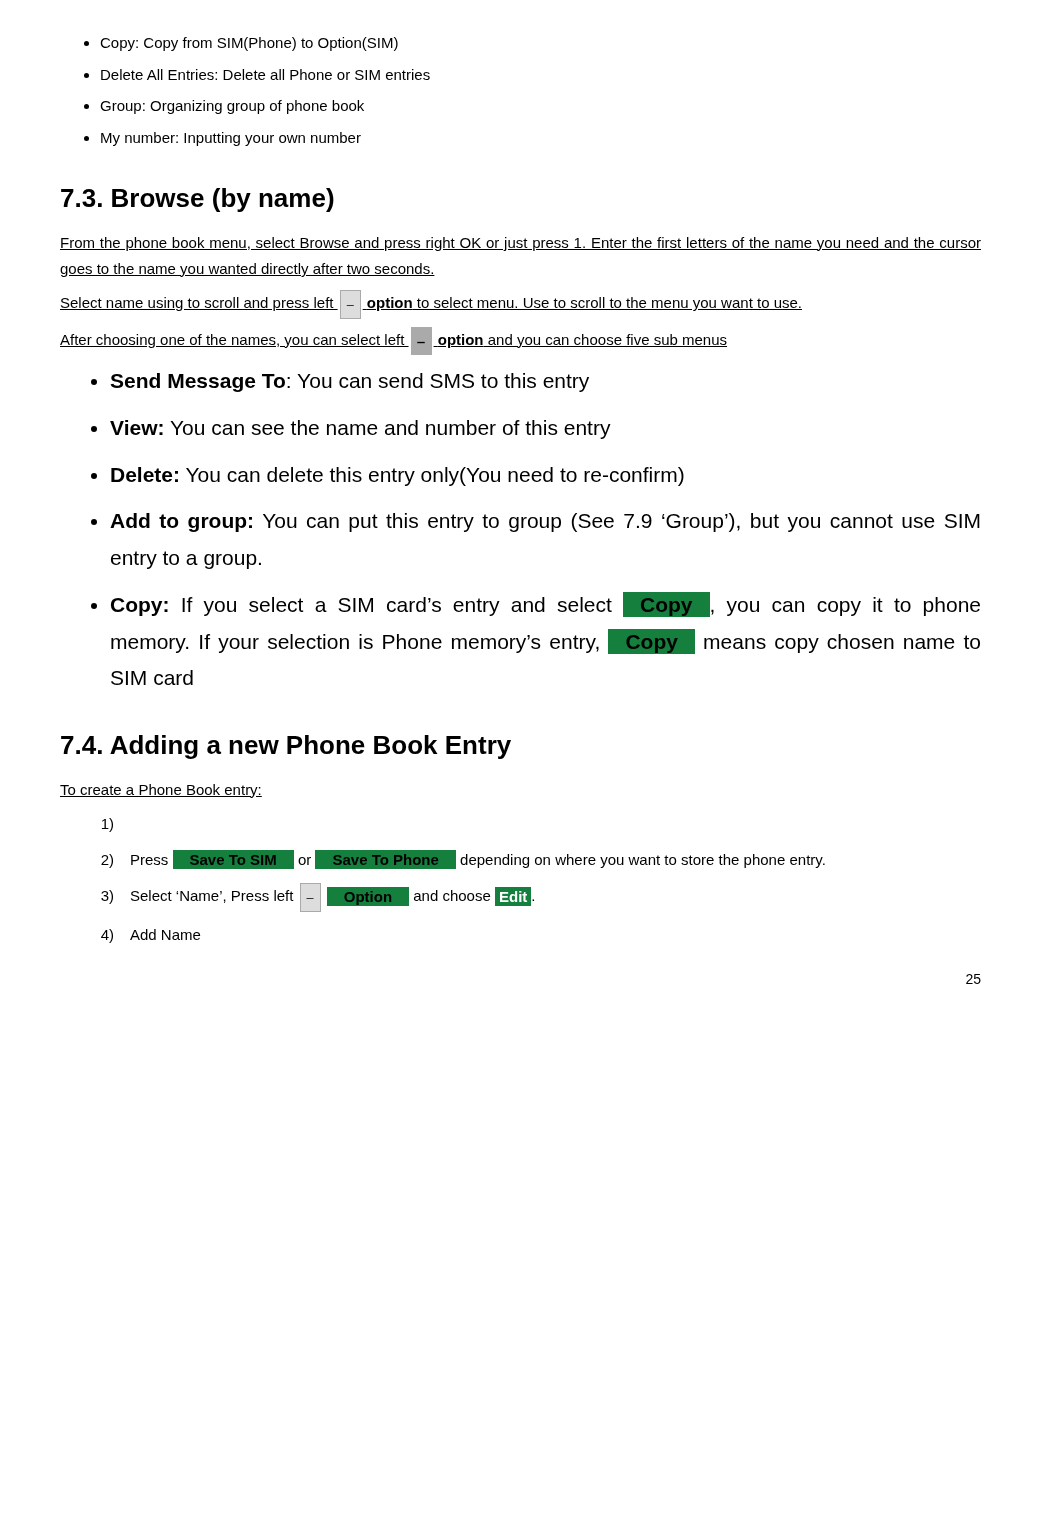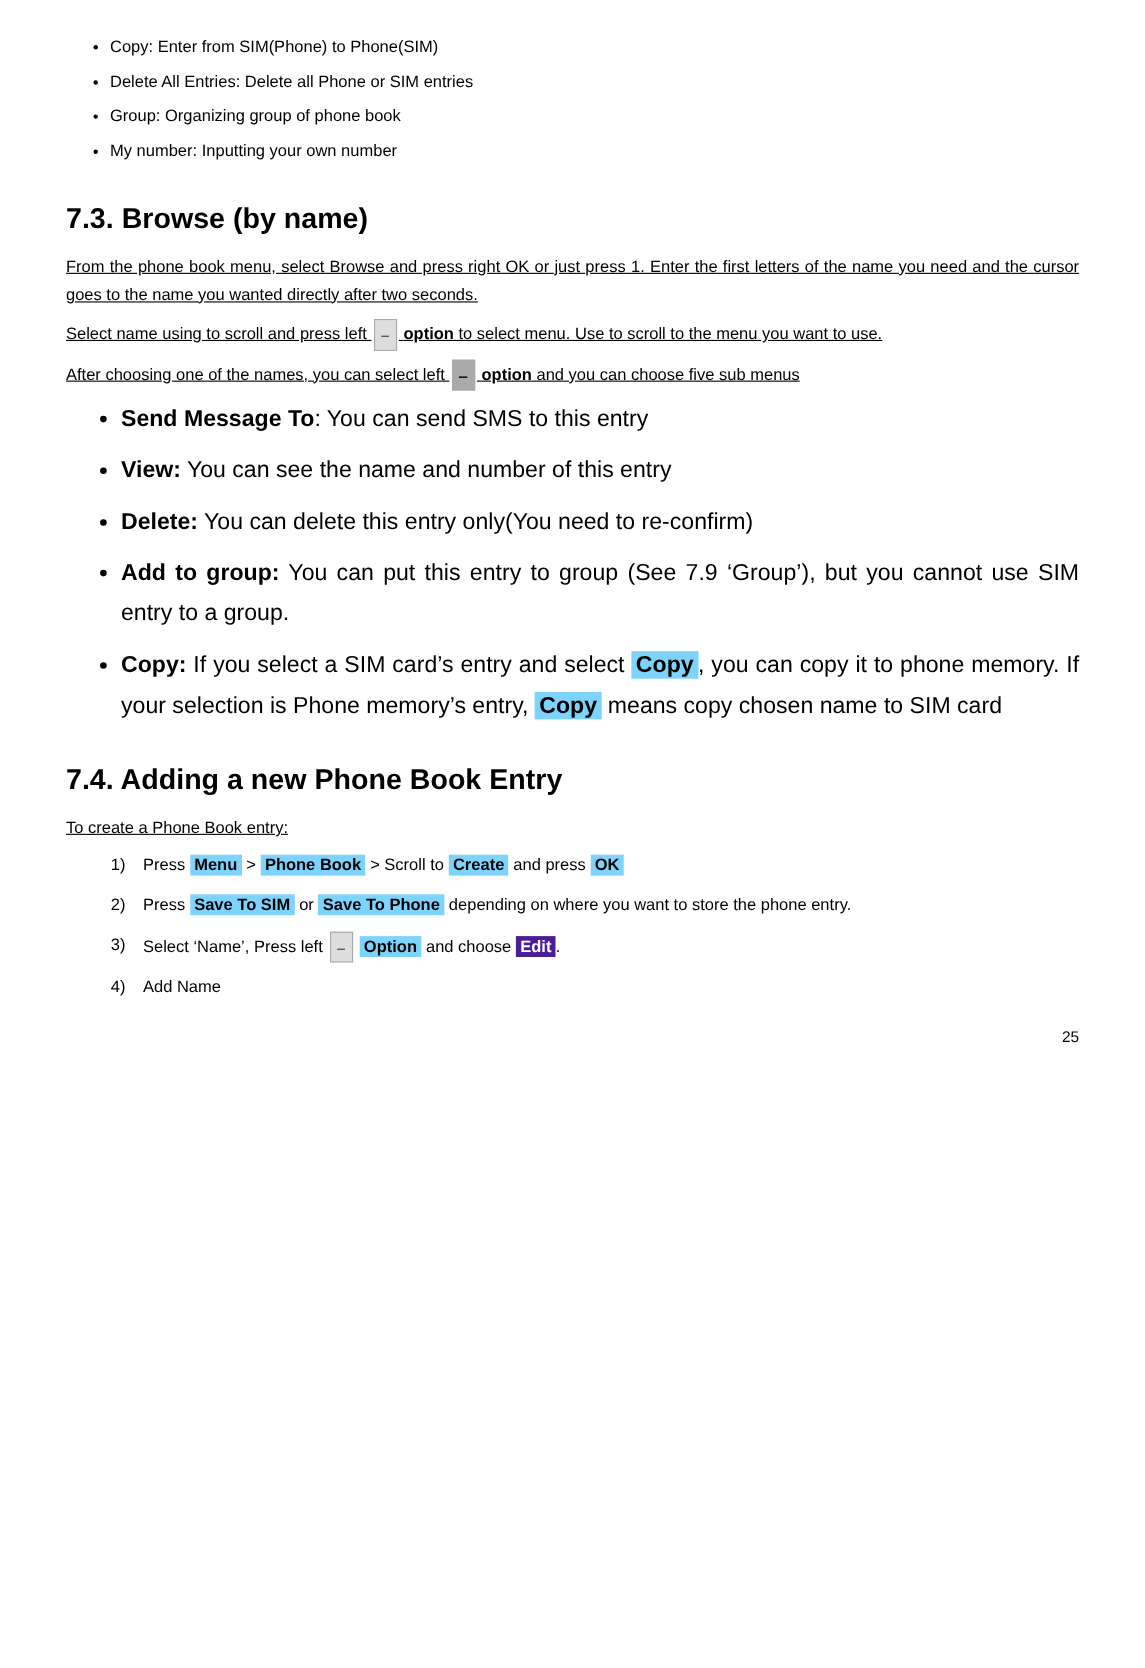--- a/index.html
+++ b/index.html
@@ -35,27 +35,27 @@
     }
     .para {
       margin-bottom: 8px;
       font-size: 15px;
       line-height: 1.75;
       text-align: justify;
       text-decoration: underline;
     }
     .highlight-box {
       display: inline;
-      background: #7dd3fc;
-      padding: 1px 4px;
+      background: #15803d;
+      padding: 1px 17px;
       font-weight: bold;
     }
     .highlight-box-dark {
       display: inline;
-      background: #4c1d95;
+      background: #15803d;
       padding: 1px 4px;
       font-weight: bold;
       color: #fff;
     }
     .option-btn {
       display: inline-block;
       border: 1px solid #aaa;
       background: #ddd;
       padding: 1px 6px;
       font-size: 14px;
@@ -108,21 +108,21 @@
     }
     b, strong {
       font-weight: bold;
     }
   </style>
 </head>
 <body>
 
 <ul class="bullet-list">
   <li>
-    <span>Copy: Enter from SIM(Phone) to Phone(SIM)</span>
+    <span>Copy: Copy from SIM(Phone) to Option(SIM)</span>
   </li>
   <li>
     <span>Delete All Entries: Delete all Phone or SIM entries</span>
   </li>
   <li>
     <span>Group: Organizing group of phone book</span>
   </li>
   <li>
     <span>My number: Inputting your own number</span>
   </li>
@@ -158,23 +158,20 @@
   </li>
 </ul>
 
 <h2 class="section-heading">7.4. Adding a new Phone Book Entry</h2>
 
 <p class="para">To create a Phone Book entry:</p>
 
 <ol class="ordered-list">
   <li>
     <span class="num">1)</span>
-    <span>
-      <span>Press </span><span class="highlight-box">Menu</span><span> &gt; </span><span class="highlight-box">Phone Book</span><span> &gt; Scroll to </span><span class="highlight-box">Create</span><span> and press </span><span class="highlight-box">OK</span>
-    </span>
   </li>
   <li>
     <span class="num">2)</span>
     <span>
       <span>Press </span><span class="highlight-box">Save To SIM</span><span> or </span><span class="highlight-box">Save To Phone</span><span> depending on where you want to store the phone entry.</span>
     </span>
   </li>
   <li>
     <span class="num">3)</span>
     <span>

